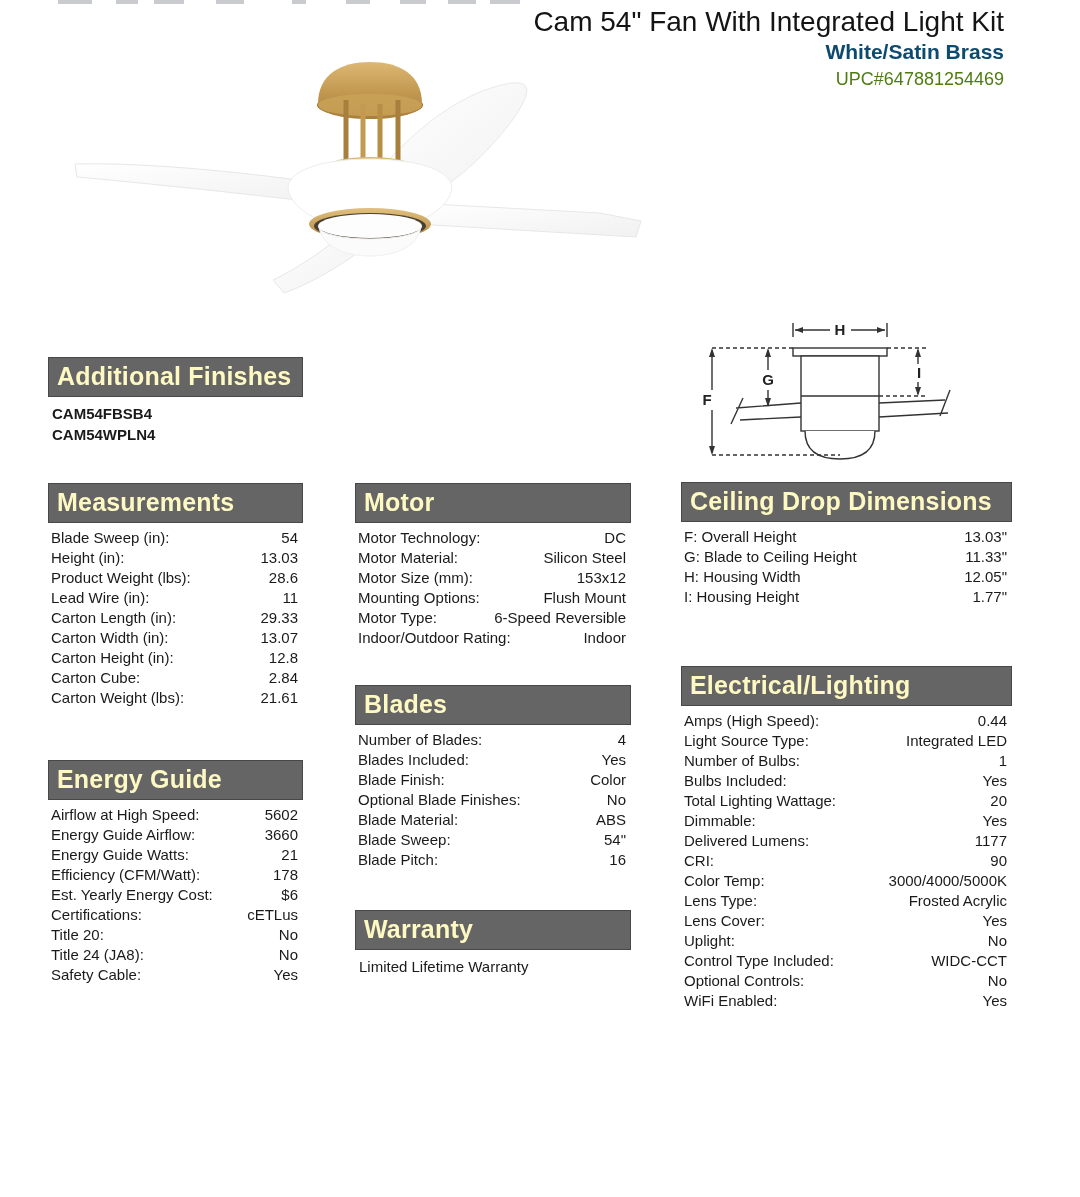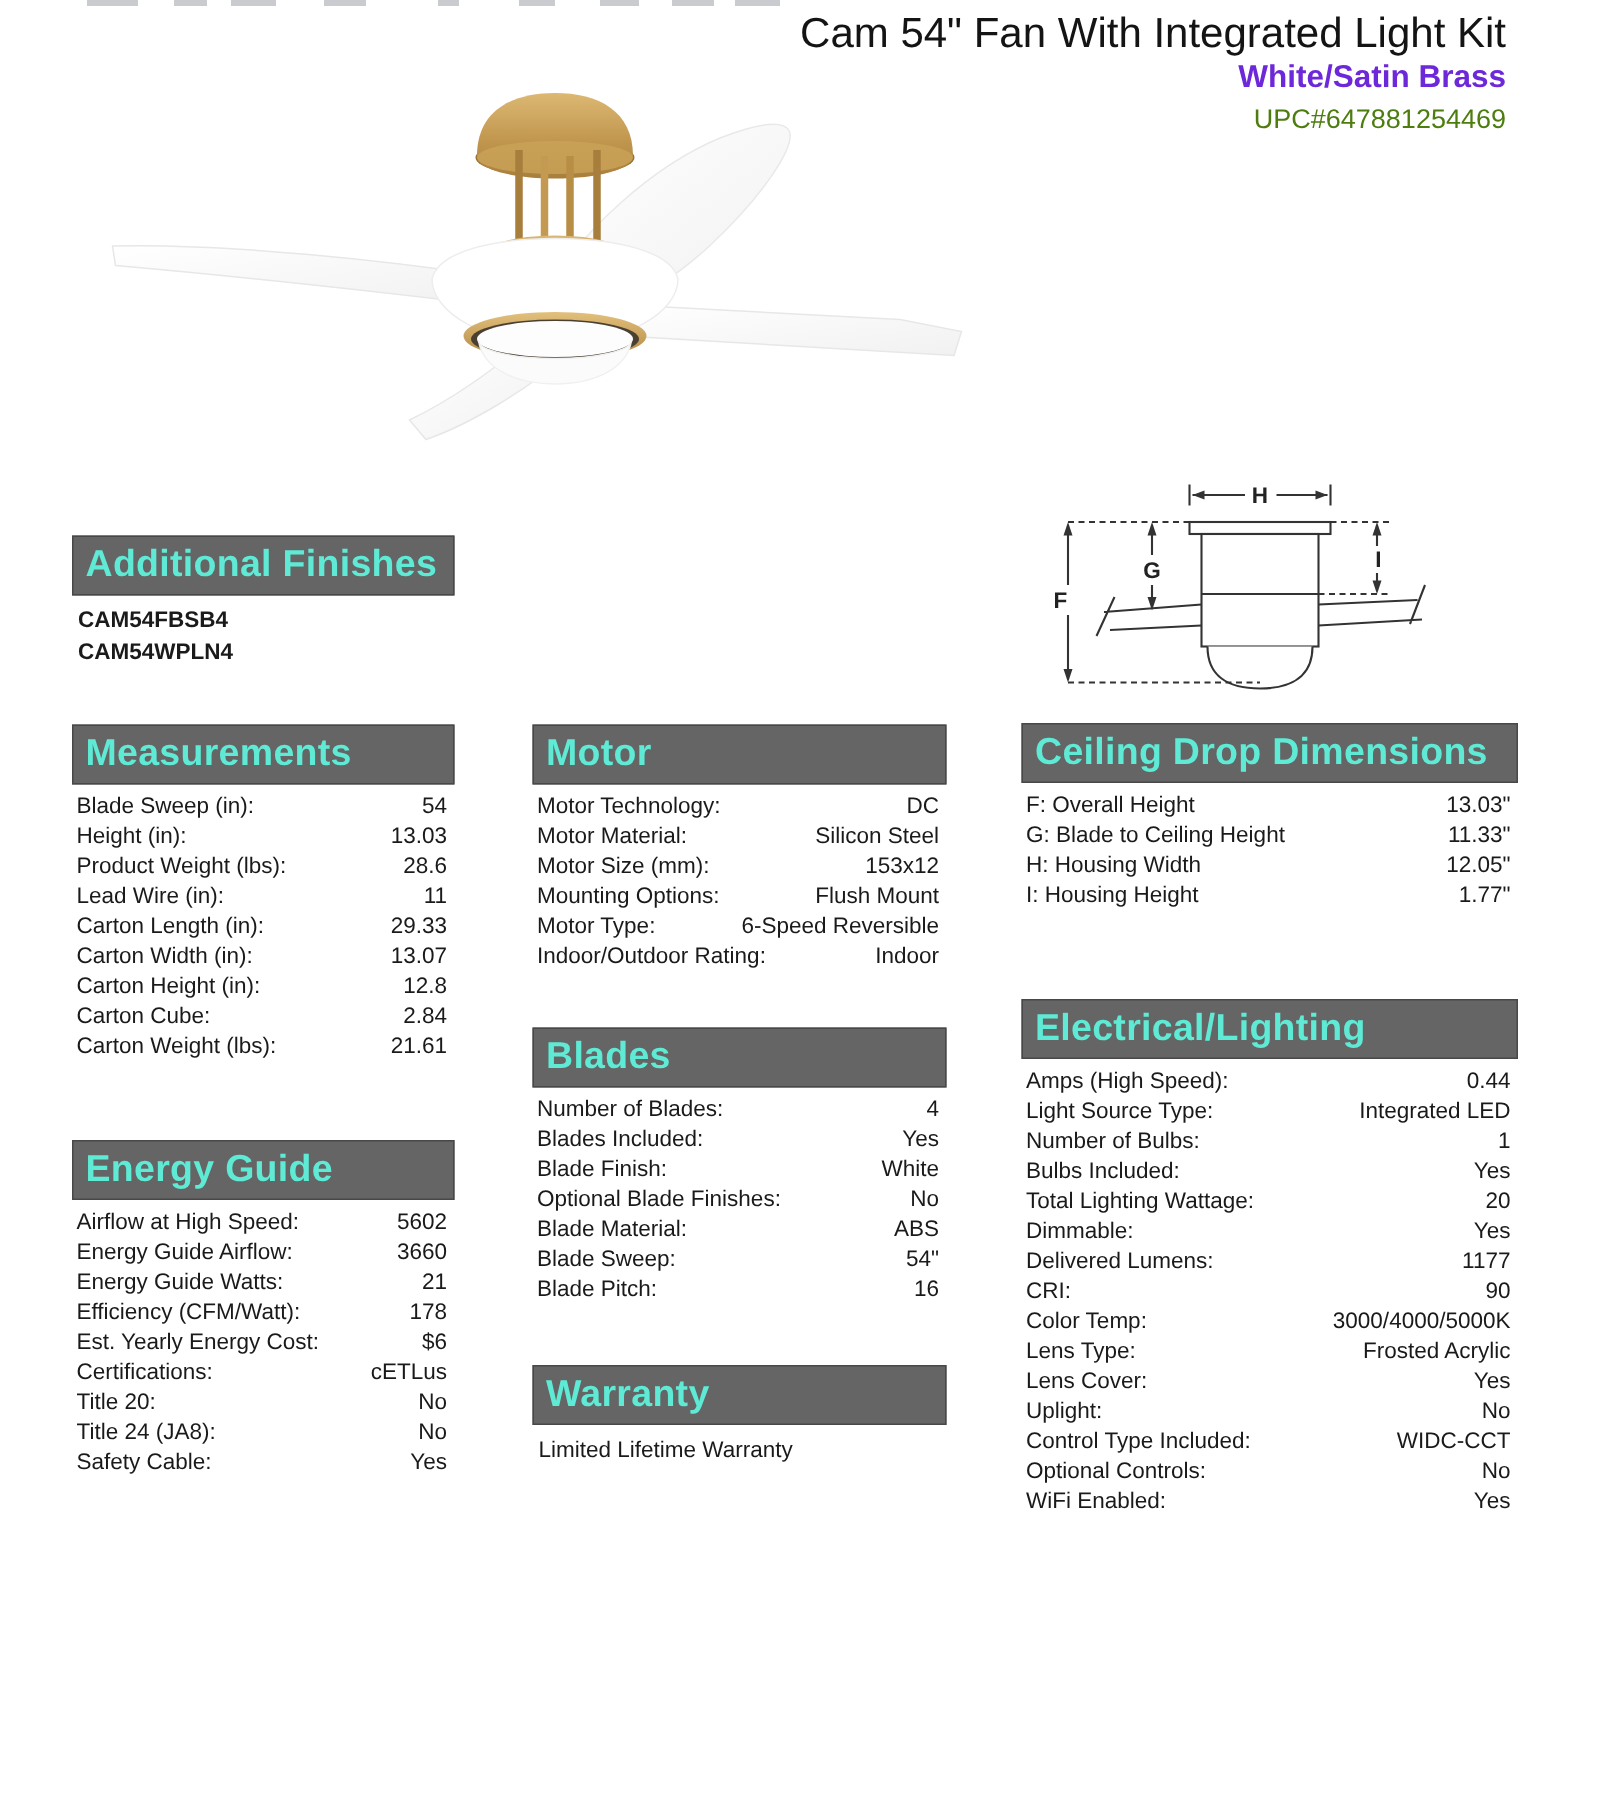--- a/index.html
+++ b/index.html
@@ -8,30 +8,30 @@
     font-family:"Liberation Sans","DejaVu Sans",sans-serif;color:#1a1a1a;
     overflow:hidden;-webkit-font-smoothing:antialiased;
   }
   
   .logo-crop{position:absolute;top:0;left:58px;height:4px;display:flex;gap:0;}
   .logo-crop span{display:inline-block;height:4px;background:#c9cbce;}
 
   
   .titleblock{position:absolute;top:5px;right:76px;text-align:right;}
   .titleblock .t1{font-size:28px;font-weight:400;line-height:33px;color:#141414;}
-  .titleblock .t2{font-size:21px;font-weight:700;line-height:27px;color:#6d28d9;}
+  .titleblock .t2{font-size:21px;font-weight:700;line-height:27px;color:#0c4a6e;}
   .titleblock .t3{font-size:18px;font-weight:400;line-height:24px;color:#4d7c0f;margin-top:2px;}
 
   .fan-art{position:absolute;left:60px;top:56px;width:590px;height:252px;}
   .drop-diagram{position:absolute;left:698px;top:320px;width:322px;height:150px;}
 
   
   .section{position:absolute;box-sizing:border-box;}
   .sec-header{
-    background:#656565;border:1px solid #484848;color:#5eead4;
+    background:#656565;border:1px solid #484848;color:#fef9c3;
     font-weight:700;font-size:25px;line-height:31px;padding:3px 8px 4px 8px;
     box-sizing:border-box;letter-spacing:.2px;white-space:nowrap;overflow:hidden;
   }
   .rows{padding:6px 5px 0 3px;}
   .row{display:flex;justify-content:space-between;align-items:baseline;height:20px;font-size:15px;}
   .row .lbl{white-space:nowrap;}
   .row .val{white-space:nowrap;text-align:center;}
   .models{padding:6px 0 0 4px;}
   .models .model{font-size:15px;font-weight:700;line-height:21px;}
   .warranty-text{font-size:15px;padding:8px 0 0 4px;}
@@ -339,21 +339,21 @@
         <span class="val">4</span>
       </div>
 
       <div class="row">
         <span class="lbl">Blades Included:</span>
         <span class="val">Yes</span>
       </div>
 
       <div class="row">
         <span class="lbl">Blade Finish:</span>
-        <span class="val">White</span>
+        <span class="val">Color</span>
       </div>
 
       <div class="row">
         <span class="lbl">Optional Blade Finishes:</span>
         <span class="val">No</span>
       </div>
 
       <div class="row">
         <span class="lbl">Blade Material:</span>
         <span class="val">ABS</span>

